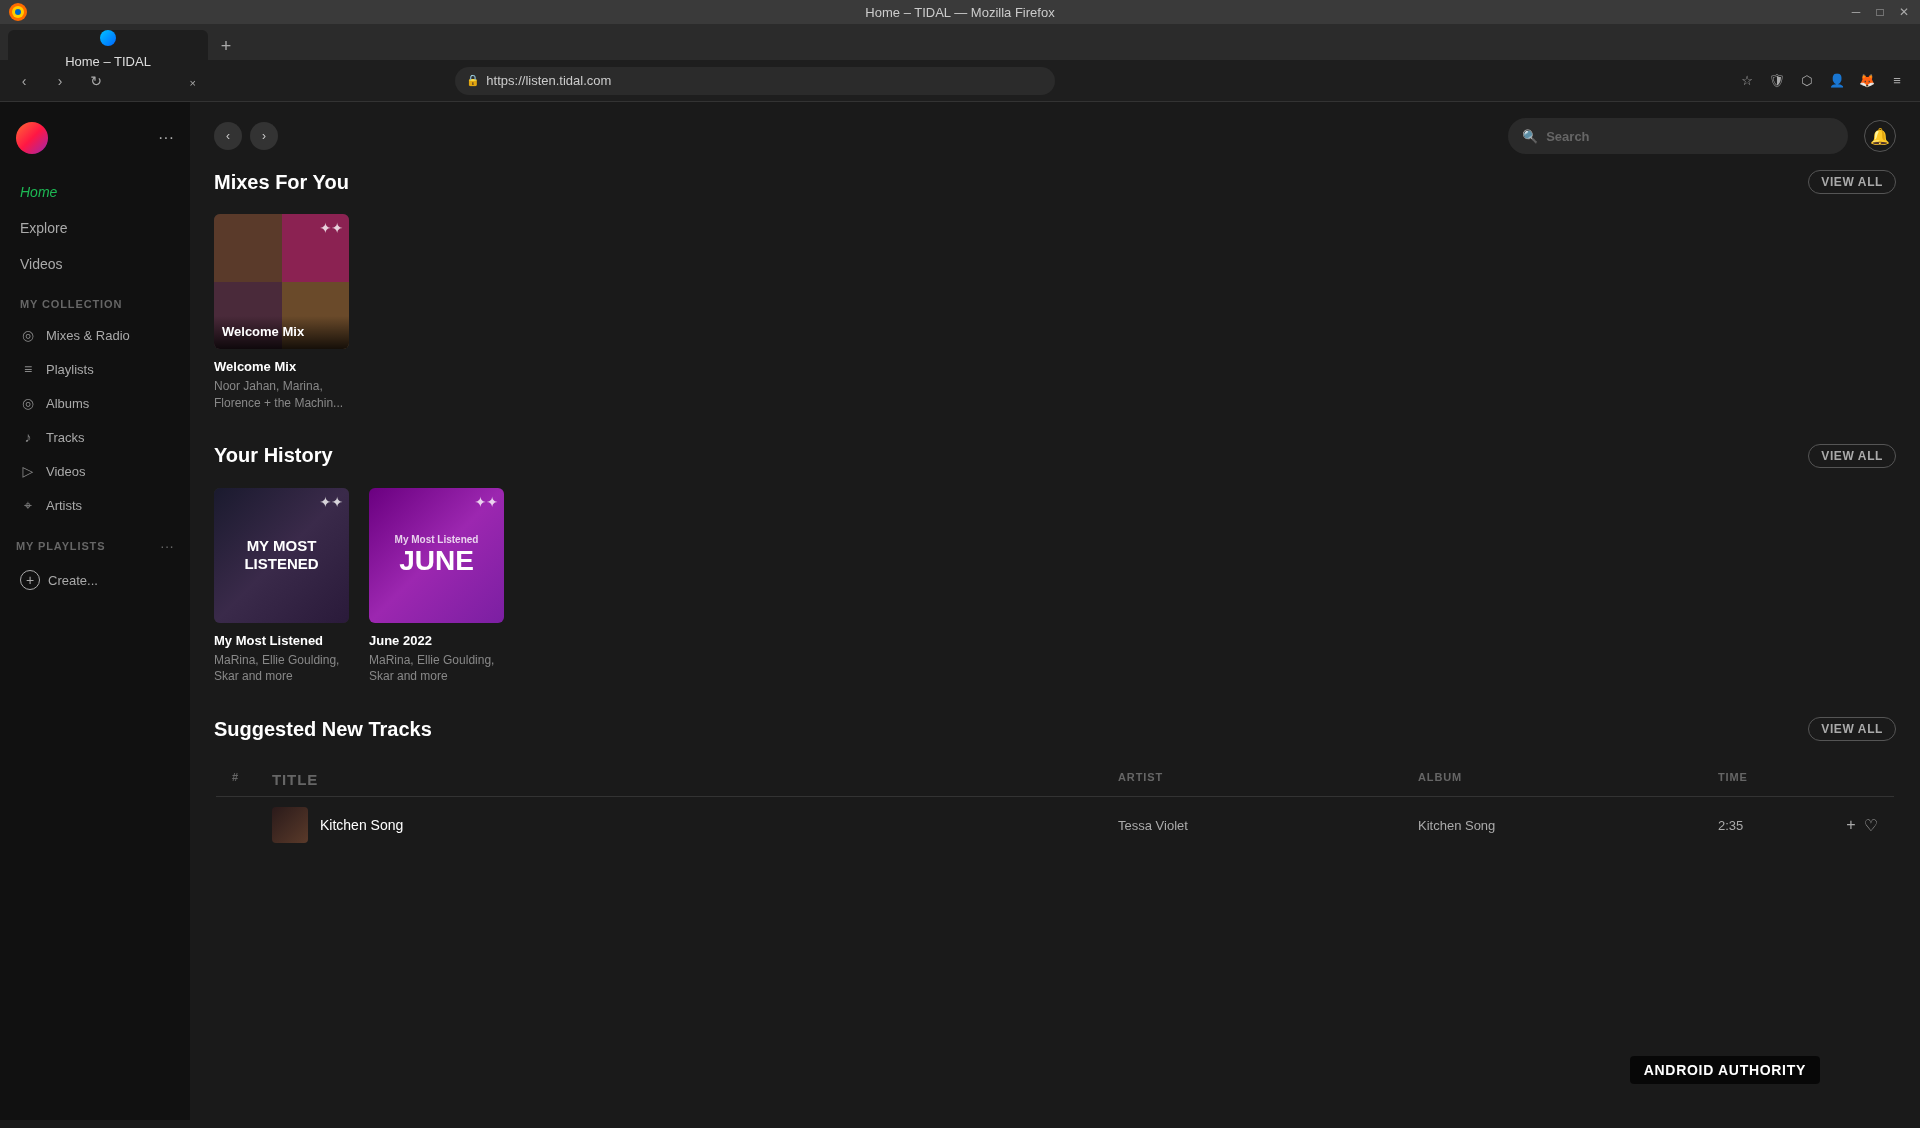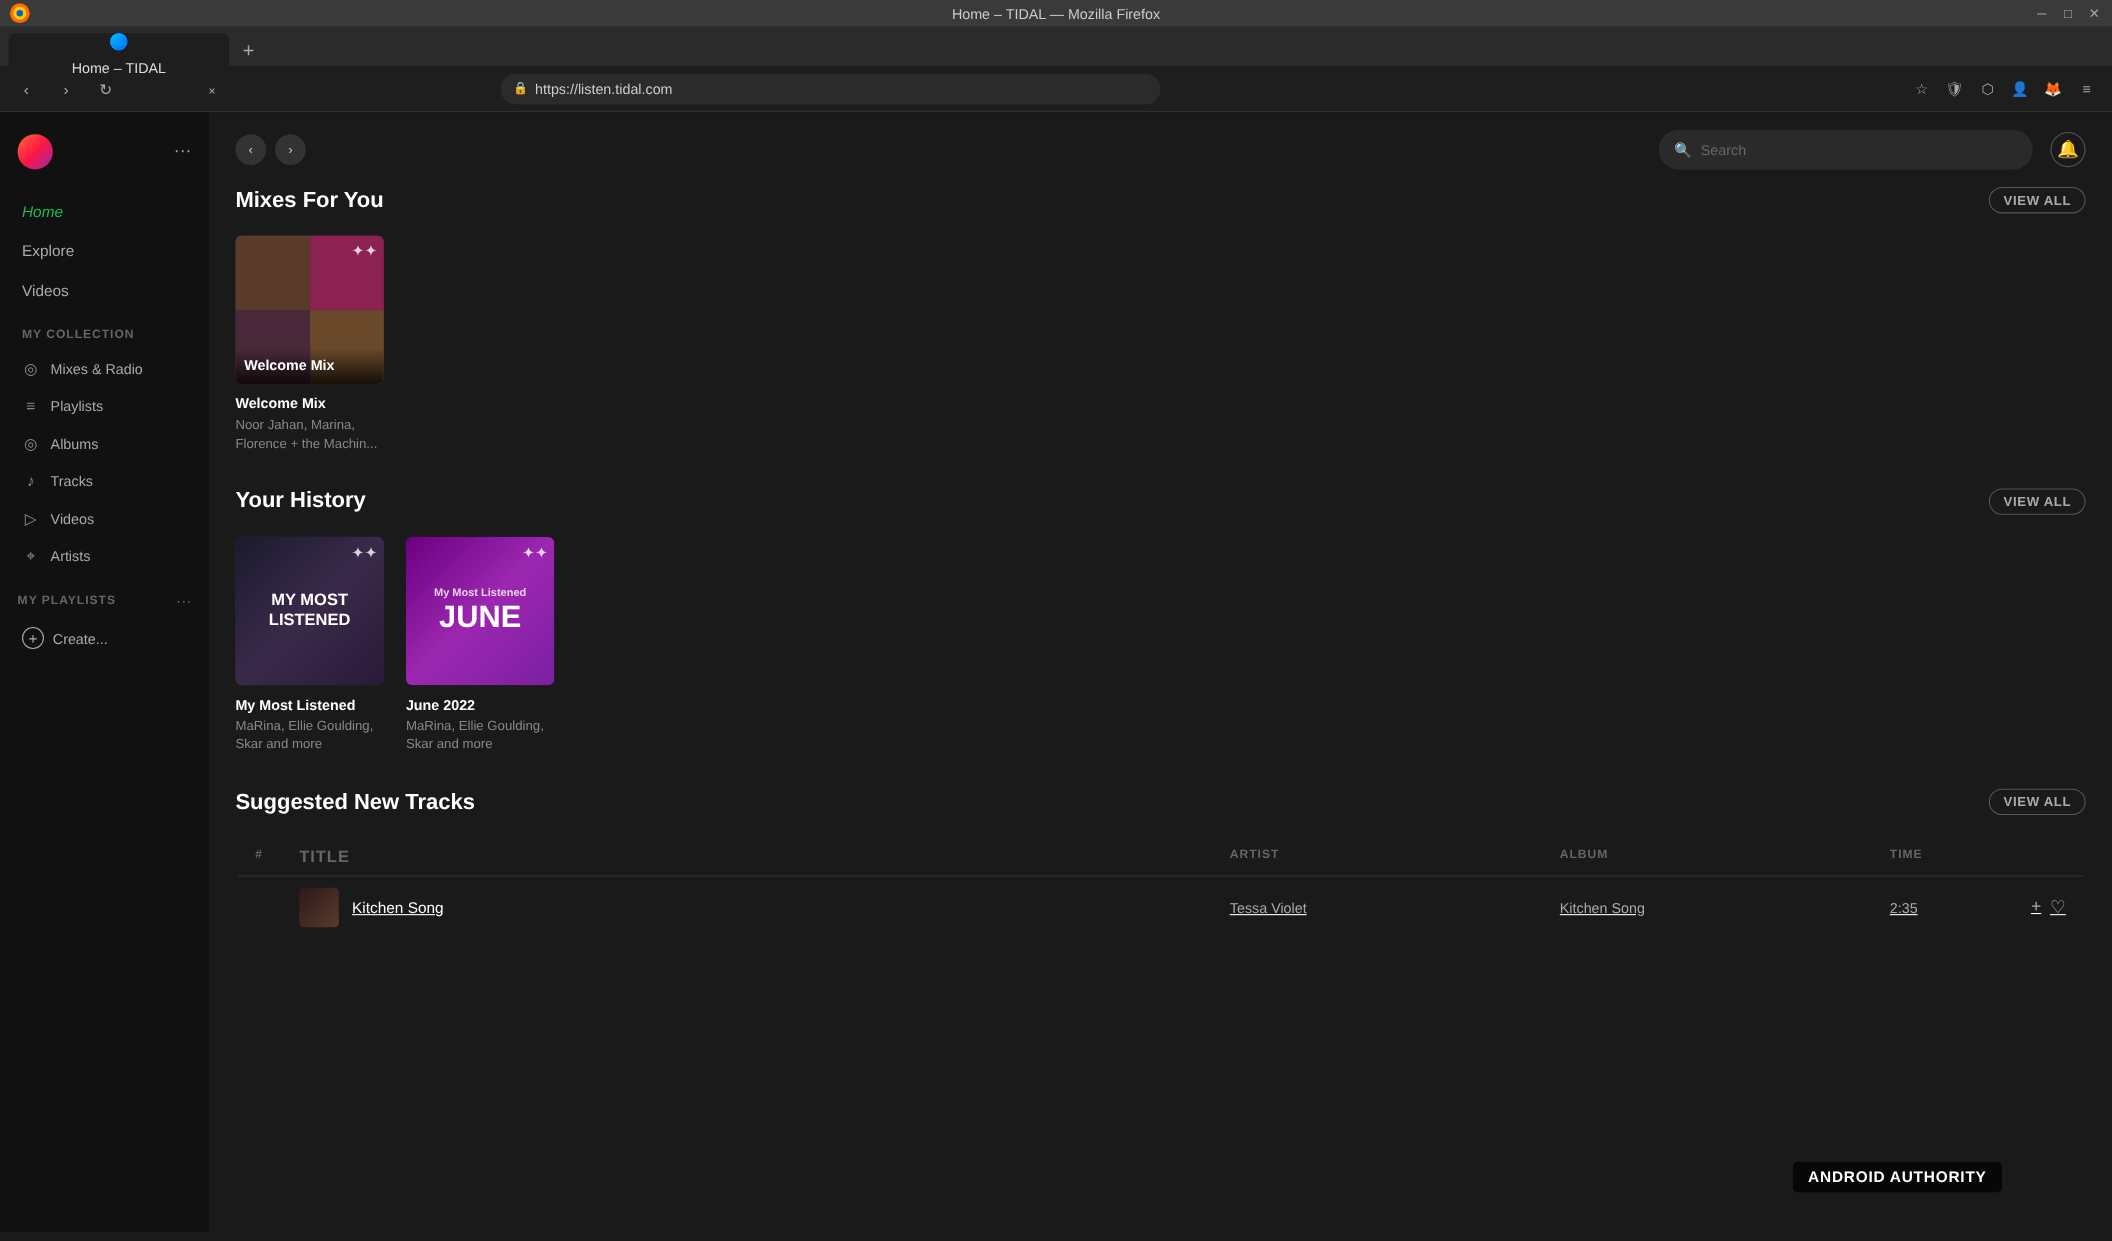--- a/index.html
+++ b/index.html
@@ -675,21 +675,21 @@
   <div class="main-content">
 
     <div class="top-bar">
       <div class="nav-arrows">
         <div class="nav-arrow">‹</div>
         <div class="nav-arrow">›</div>
       </div>
       <div class="top-bar-right">
         <div class="search-bar">
           <span>🔍</span>
-          <span style="color:#666;">Search</span>
+          <span style="color:#666;font-weight:bold;">Search</span>
         </div>
         <div class="notif-btn">🔔</div>
       </div>
     </div>
 
     <div class="section">
       <div class="section-header">
         <h2 class="section-title">Mixes For You</h2>
         <div class="view-all-btn">VIEW ALL</div>
       </div>
@@ -760,21 +760,21 @@
             <th style="font-size:15px;color:#666;font-weight:600;text-align:left;">TITLE</th>
             <th style="font-size:11px;color:#666;font-weight:600;text-align:left;">ARTIST</th>
             <th style="font-size:11px;color:#666;font-weight:600;text-align:left;">ALBUM</th>
             <th style="font-size:11px;color:#666;font-weight:600;text-align:left;">TIME</th>
             <th style="font-size:11px;color:#666;font-weight:600;"></th>
           </tr>
         </thead>
         <tbody>
 
 
-          <tr class="track-row" style="display:grid;grid-template-columns:40px 1fr 300px 300px 100px 60px;padding:8px 16px;align-items:center;cursor:pointer;text-decoration:underline;">
+          <tr class="track-row" style="display:grid;grid-template-columns:40px 1fr 300px 300px 100px 60px;padding:8px 16px;align-items:center;cursor:pointer;">
             <td style="color:#888;font-size:13px;"></td>
             <td>
               <div class="track-info">
                 <div class="track-thumb track-thumb-kitchen"></div>
                 <span class="track-name">Kitchen Song</span>
               </div>
             </td>
             <td class="track-artist">Tessa Violet</td>
             <td class="track-album">Kitchen Song</td>
             <td class="track-time">2:35</td>

